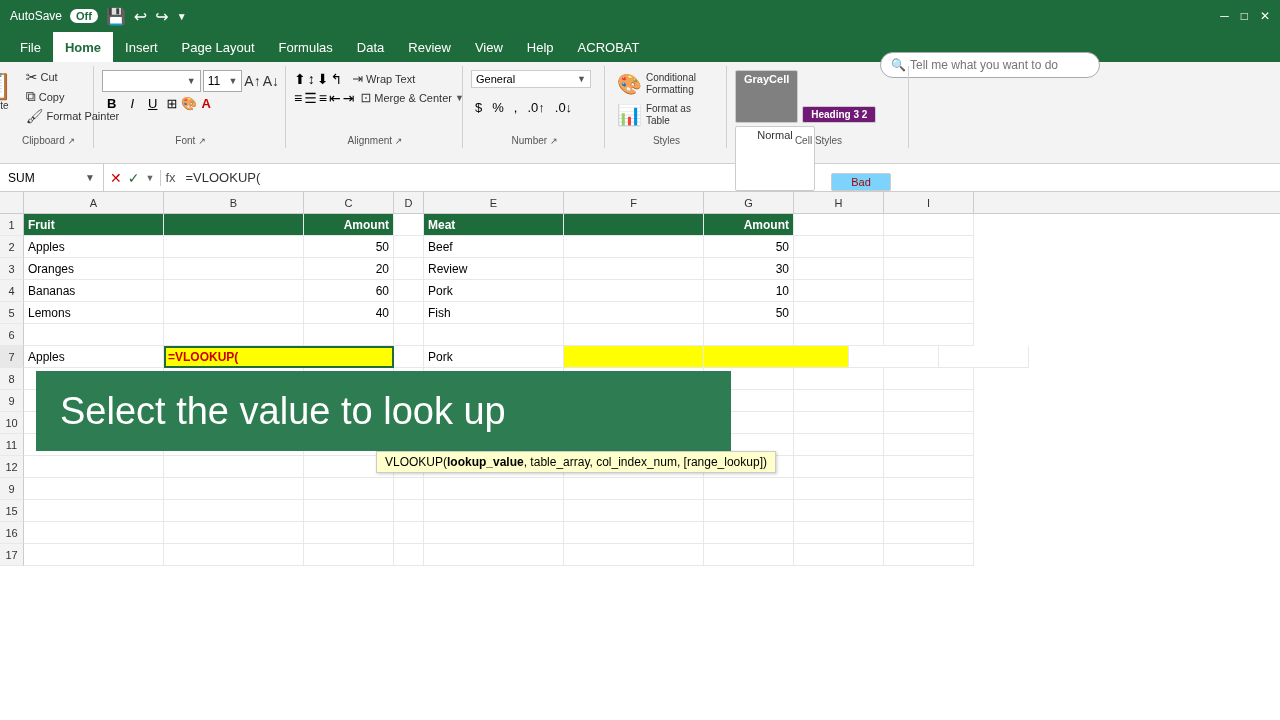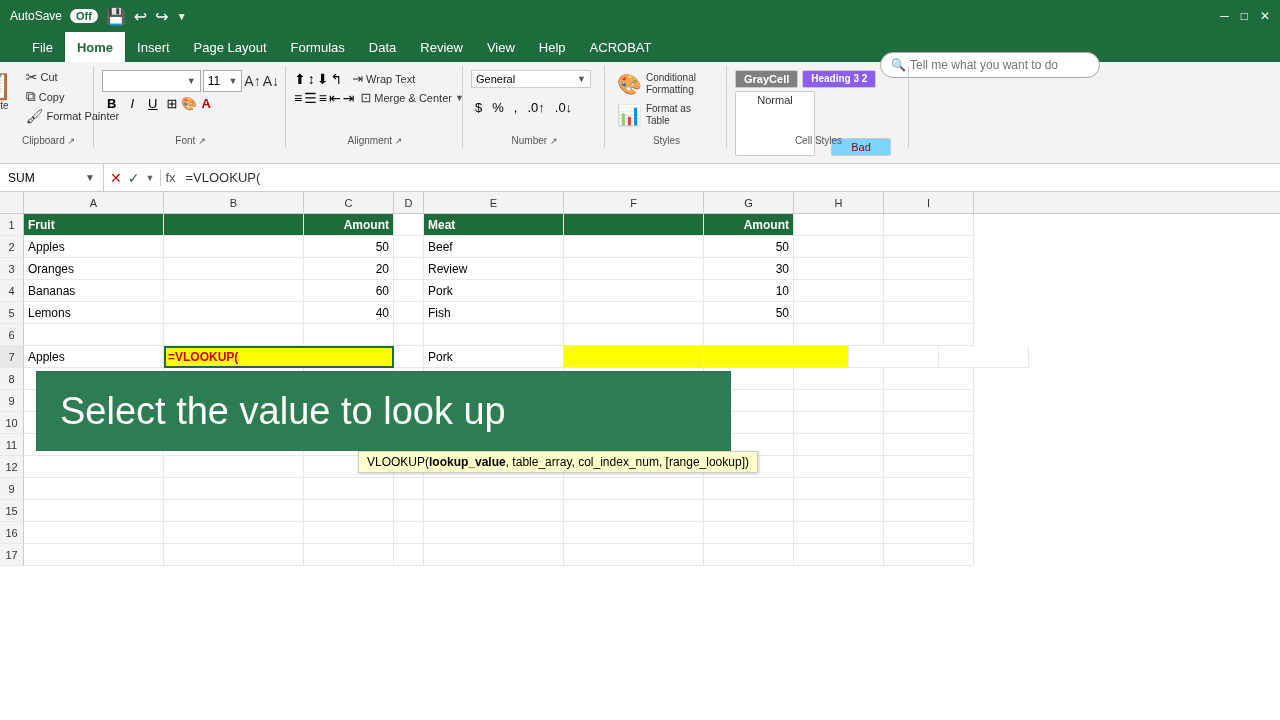--- a/index.html
+++ b/index.html
@@ -31,21 +31,21 @@
     }
     .qs-icon { color: white; font-size: 16px; cursor: pointer; }
 
     
     #menu-bar {
       background: #1e6b3c;
       color: white;
       height: 30px;
       display: flex;
       align-items: stretch;
-      padding: 0 20px;
+      padding: 0 8px;
     }
     .menu-item {
       padding: 0 12px;
       display: flex;
       align-items: center;
       cursor: pointer;
       font-size: 13px;
       color: white;
     }
     .menu-item.active {
@@ -166,21 +166,21 @@
       align-items: center;
       padding: 0 6px;
       font-size: 13px;
       color: #333;
     }
 
     
     #formula-tooltip {
       position: absolute;
       top: 259px;
-      left: 358px;
+      left: 376px;
       background: #ffffcc;
       border: 1px solid #ccc;
       padding: 3px 8px;
       font-size: 12px;
       z-index: 100;
       white-space: nowrap;
       box-shadow: 1px 1px 3px rgba(0,0,0,0.2);
     }
     #formula-tooltip .ft-bold { font-weight: bold; }
 
@@ -285,21 +285,21 @@
     .cw-i { width: 90px; min-width: 90px; }
     .style-cell {
       padding: 2px 8px;
       font-size: 11px;
       border: 1px solid #ccc;
       cursor: pointer;
       text-align: center;
       border-radius: 2px;
     }
     .style-gray { background: #808080; color: white; font-weight: bold; }
-    .style-heading { background: #8b5cf6; color: white; font-weight: bold; font-size: 11px; }
+    .style-heading { background: #701a75; color: white; font-weight: bold; font-size: 11px; margin-top: 36px; }
     .style-normal { background: white; color: #333; border: 1px solid #ccc; }
     .style-bad { background: #7dd3fc; color: #9c0006; margin-top: 47px; }
 
     .dropdown-arrow { font-size: 9px; color: #555; }
 
     
     .number-dropdown {
       width: 120px;
       border: 1px solid #ccc;
       background: white;

